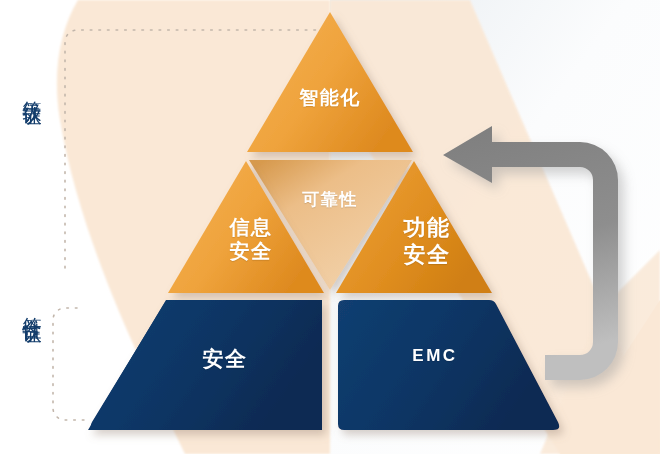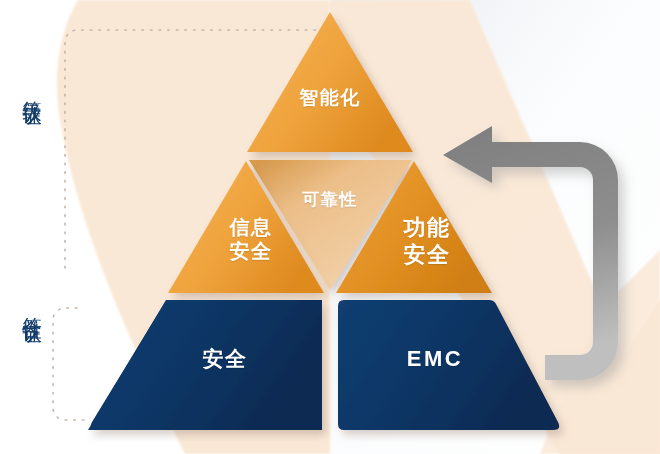--- a/index.html
+++ b/index.html
@@ -51,21 +51,21 @@
     white-space: pre-line;
     letter-spacing: 1.5px;
     pointer-events: none;
     text-shadow: 0 1px 1px rgba(0,0,0,0.12);
   }
   #t-smart   { left: 255px; top: 86px;  width: 150px; font-size: 19px; }
   #t-reli    { left: 272px; top: 182px; width: 116px; font-size: 17px; margin-top: 8px; }
   #t-infosec { left: 196px; top: 215px; width: 110px; font-size: 20px; }
   #t-funcsec { left: 372px; top: 215px; width: 110px; font-size: 22px; }
   #t-safety  { left: 145px; top: 346px; width: 160px; font-size: 21px; }
-  #t-emc     { left: 355px; top: 346px; width: 160px; font-size: 22px; letter-spacing: 2.5px; }
+  #t-emc     { left: 355px; top: 346px; width: 160px; font-size: 17px; letter-spacing: 2.5px; }
 </style>
 </head>
 <body>
 
 <div id="stage">
 
   <svg id="bg-svg" viewBox="0 0 660 454">
     <defs>
       <linearGradient id="whiteGlow" x1="0" y1="0" x2="1" y2="1">
         <stop offset="0%" stop-color="#e8edf1"></stop>

